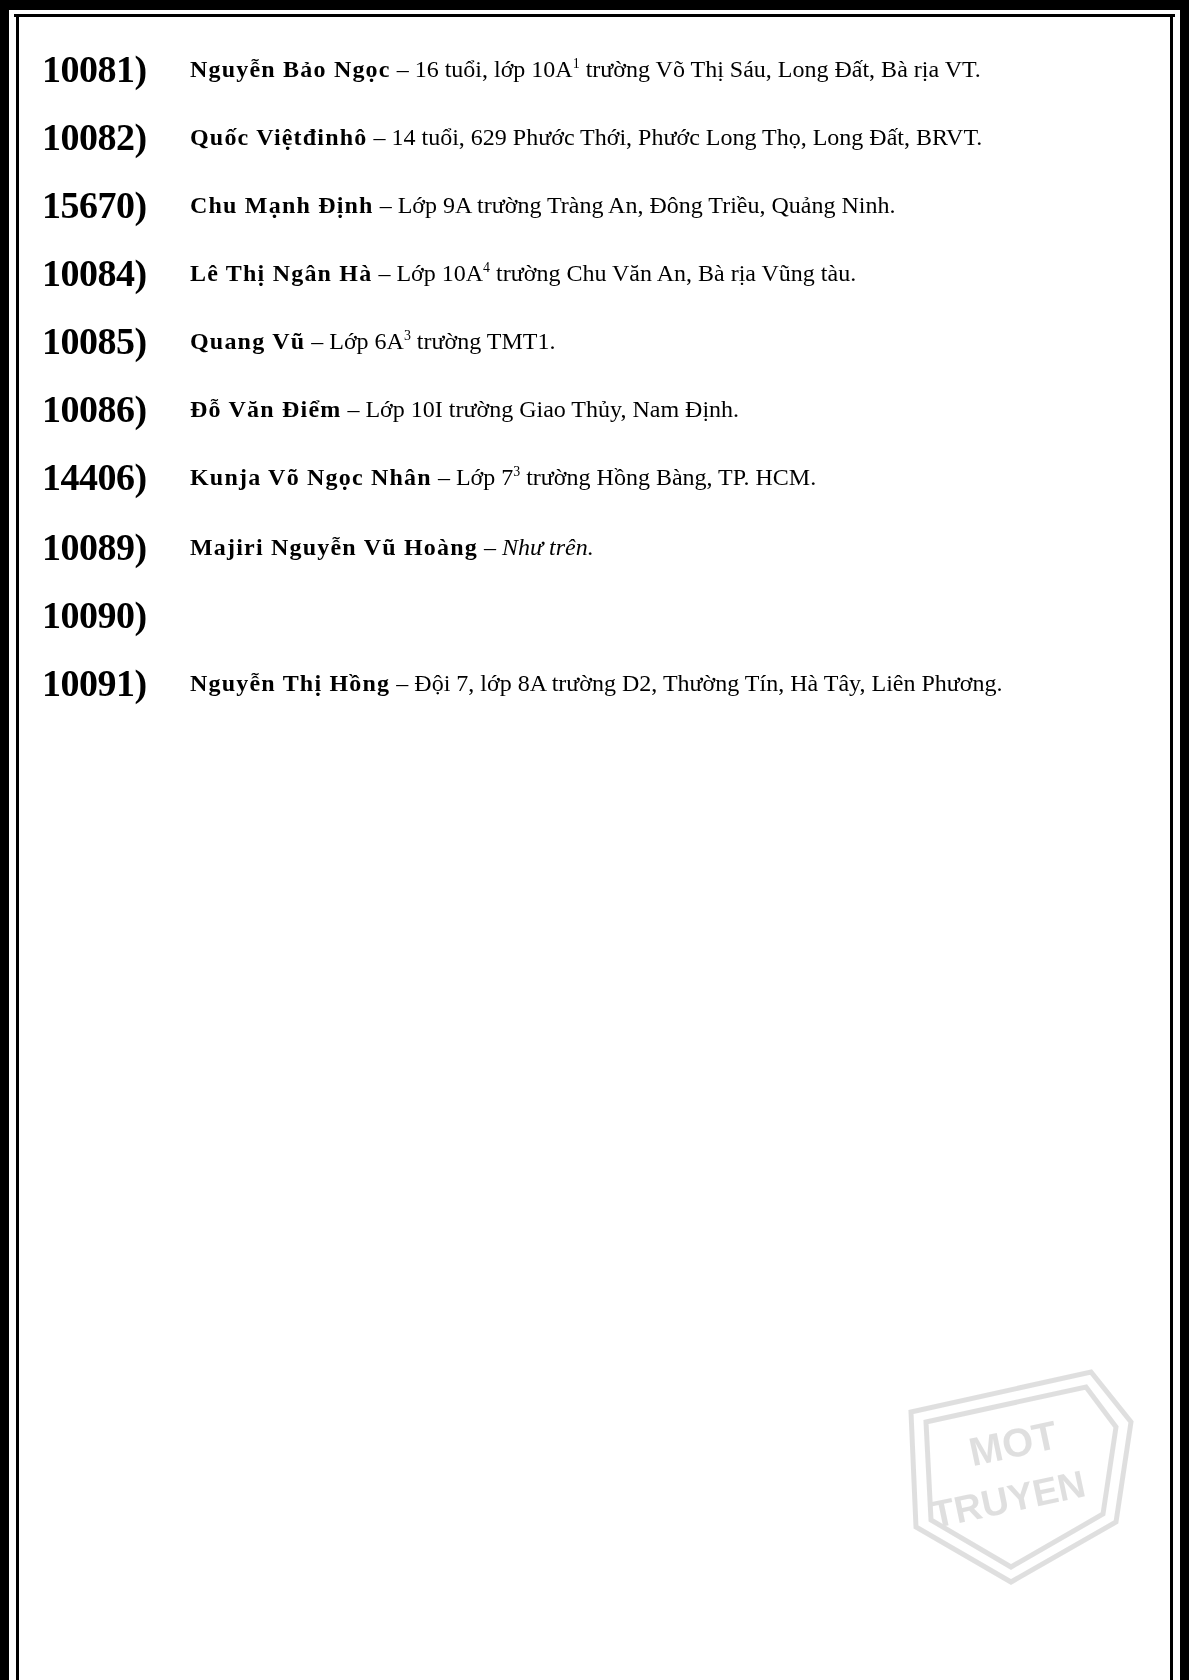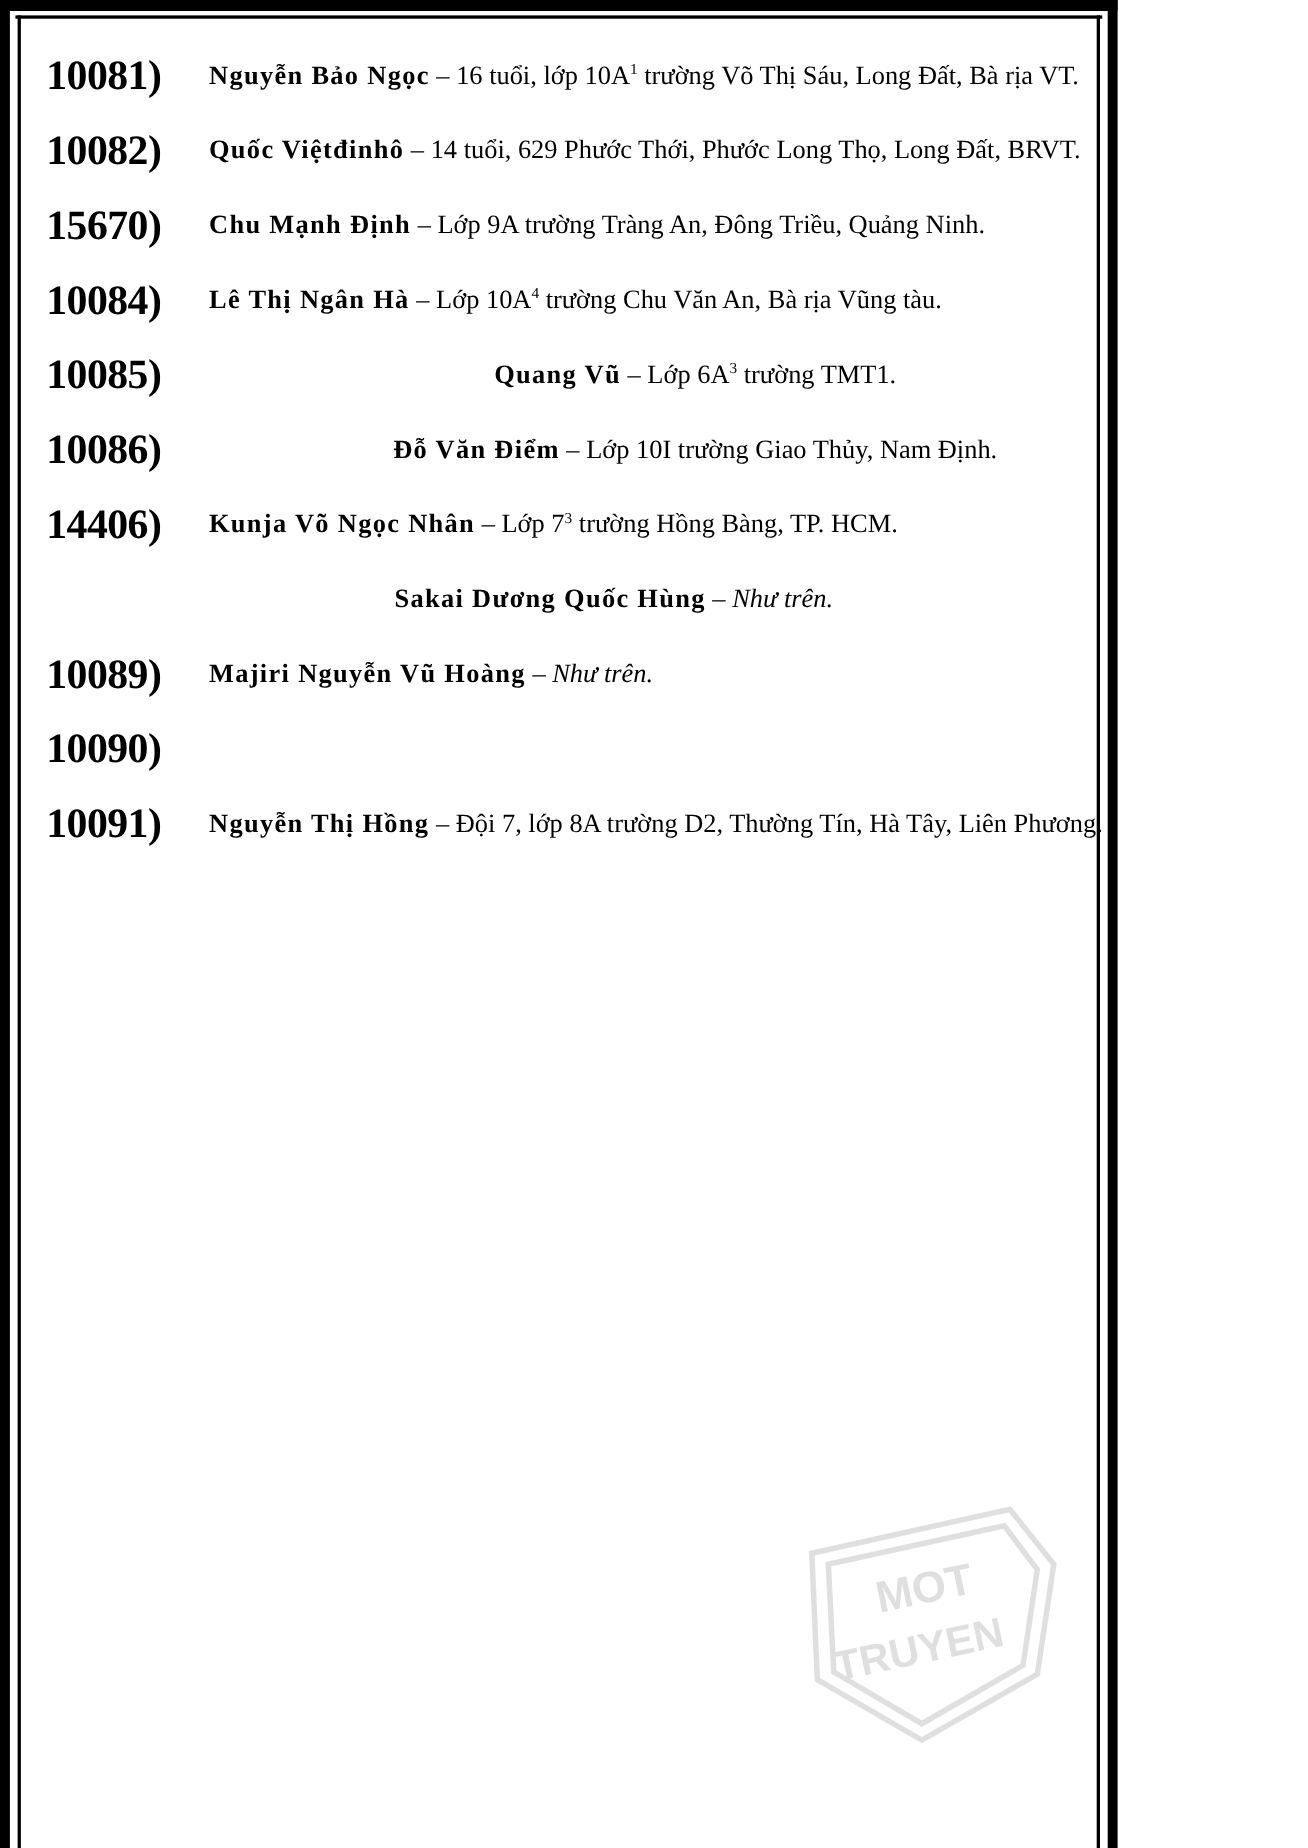--- a/index.html
+++ b/index.html
@@ -9,21 +9,21 @@
   }
   body {
     width: 1189px;
     height: 1680px;
     font-family: "Liberation Serif", serif;
     color: #000000;
     overflow: hidden;
   }
   .page {
     position: relative;
-    width: 1016px;
+    width: 1189px;
     height: 1680px;
     background: #ffffff;
     box-sizing: border-box;
   }
   
   .frame-top {
     position: absolute;
     left: 0; right: 0; top: 0;
     height: 10px;
     background: #000;
@@ -81,21 +81,21 @@
     white-space: nowrap;
   }
   .entry-body {
     flex: 1 1 auto;
     font-size: 24px;
     line-height: 66px;
     text-align: justify;
     text-justify: inter-word;
   }
   .entry-body.nojust {
-    text-align: center;
+    text-align: left;
   }
   .name {
     font-weight: bold;
     letter-spacing: 1.2px;
   }
   .desc {
     font-weight: normal;
   }
   .italic {
     font-style: italic;
@@ -163,21 +163,20 @@
       <span class="entry-number">10086)</span>
       <span class="entry-body nojust"><span class="name">Đỗ Văn Điểm</span><span class="desc"> – </span><span class="desc">Lớp 10I trường Giao Thủy, Nam Định.</span></span>
     </div>
 
     <div class="entry">
       <span class="entry-number">14406)</span>
       <span class="entry-body"><span class="name">Kunja Võ Ngọc Nhân</span><span class="desc"> – </span><span class="desc">Lớp 7</span><sup>3</sup><span class="desc"> trường Hồng Bàng, TP. HCM.</span></span>
     </div>
 
     <div class="entry">
-      <span class="entry-body nojust"><span class="name">Sakai Dương Quốc Hùng</span><span class="desc"> – </span><span class="desc italic">Như trên.</span></span>
     </div>
 
     <div class="entry">
       <span class="entry-number">10089)</span>
       <span class="entry-body"><span class="name">Majiri Nguyễn Vũ Hoàng</span><span class="desc"> – </span><span class="desc italic">Như trên.</span></span>
     </div>
 
     <div class="entry">
       <span class="entry-number">10090)</span>
     </div>

